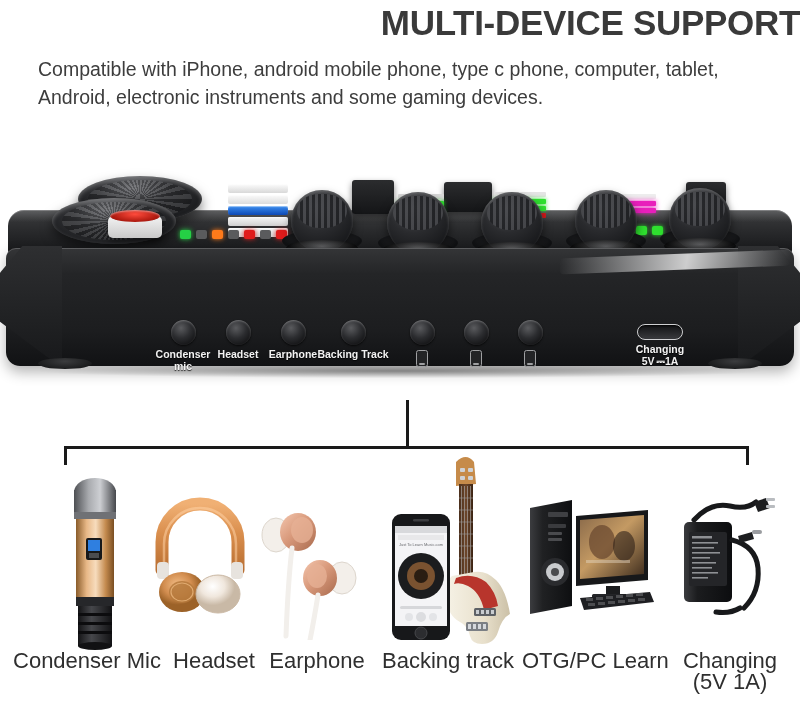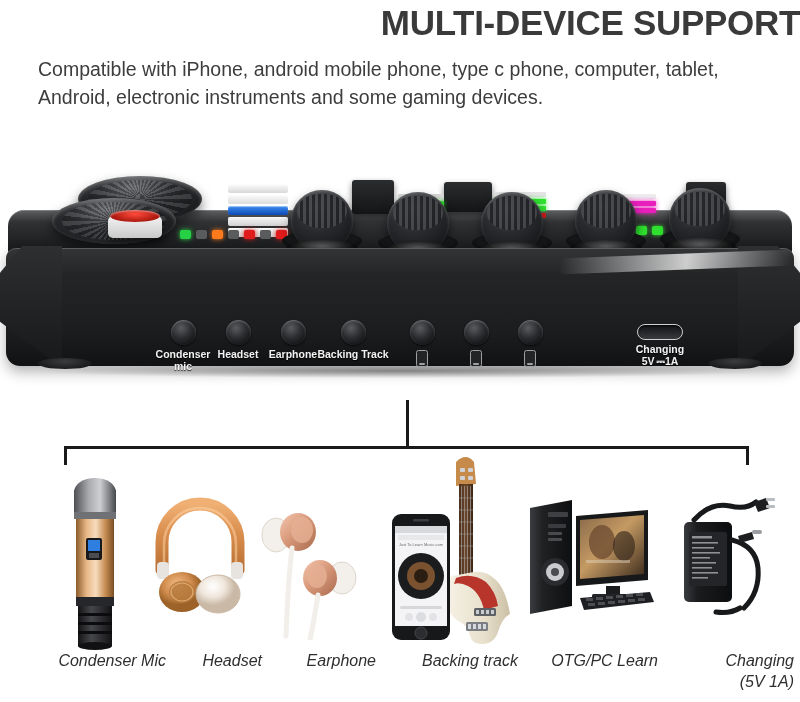--- a/index.html
+++ b/index.html
@@ -162,22 +162,22 @@
   .bracket{ position:absolute; left:0; top:395px; width:800px; height:70px; }
   .br-line{ position:absolute; background:#1a1a1a; }
 
   
   .products{ position:absolute; left:0; top:448px; width:800px; height:200px; }
   .prod{ position:absolute; }
 
   
   .labels{ position:absolute; left:0; top:650px; width:800px; height:52px; }
   .lbl{
-    position:absolute; text-align:right; font-size:16px; color:#2f2f2f;
-    line-height:21px; white-space:nowrap;font-style:italic;
+    position:absolute; text-align:center; font-size:22px; color:#2f2f2f;
+    line-height:21px; white-space:nowrap;
   }
 </style>
 </head>
 <body>
 
 <div id="page">
 
   <div class="title">MULTI-DEVICE SUPPORT</div>
   <div class="subtitle">Compatible with iPhone, android mobile phone, type c phone, computer, tablet, Android, electronic instruments and some gaming devices.</div>
 

